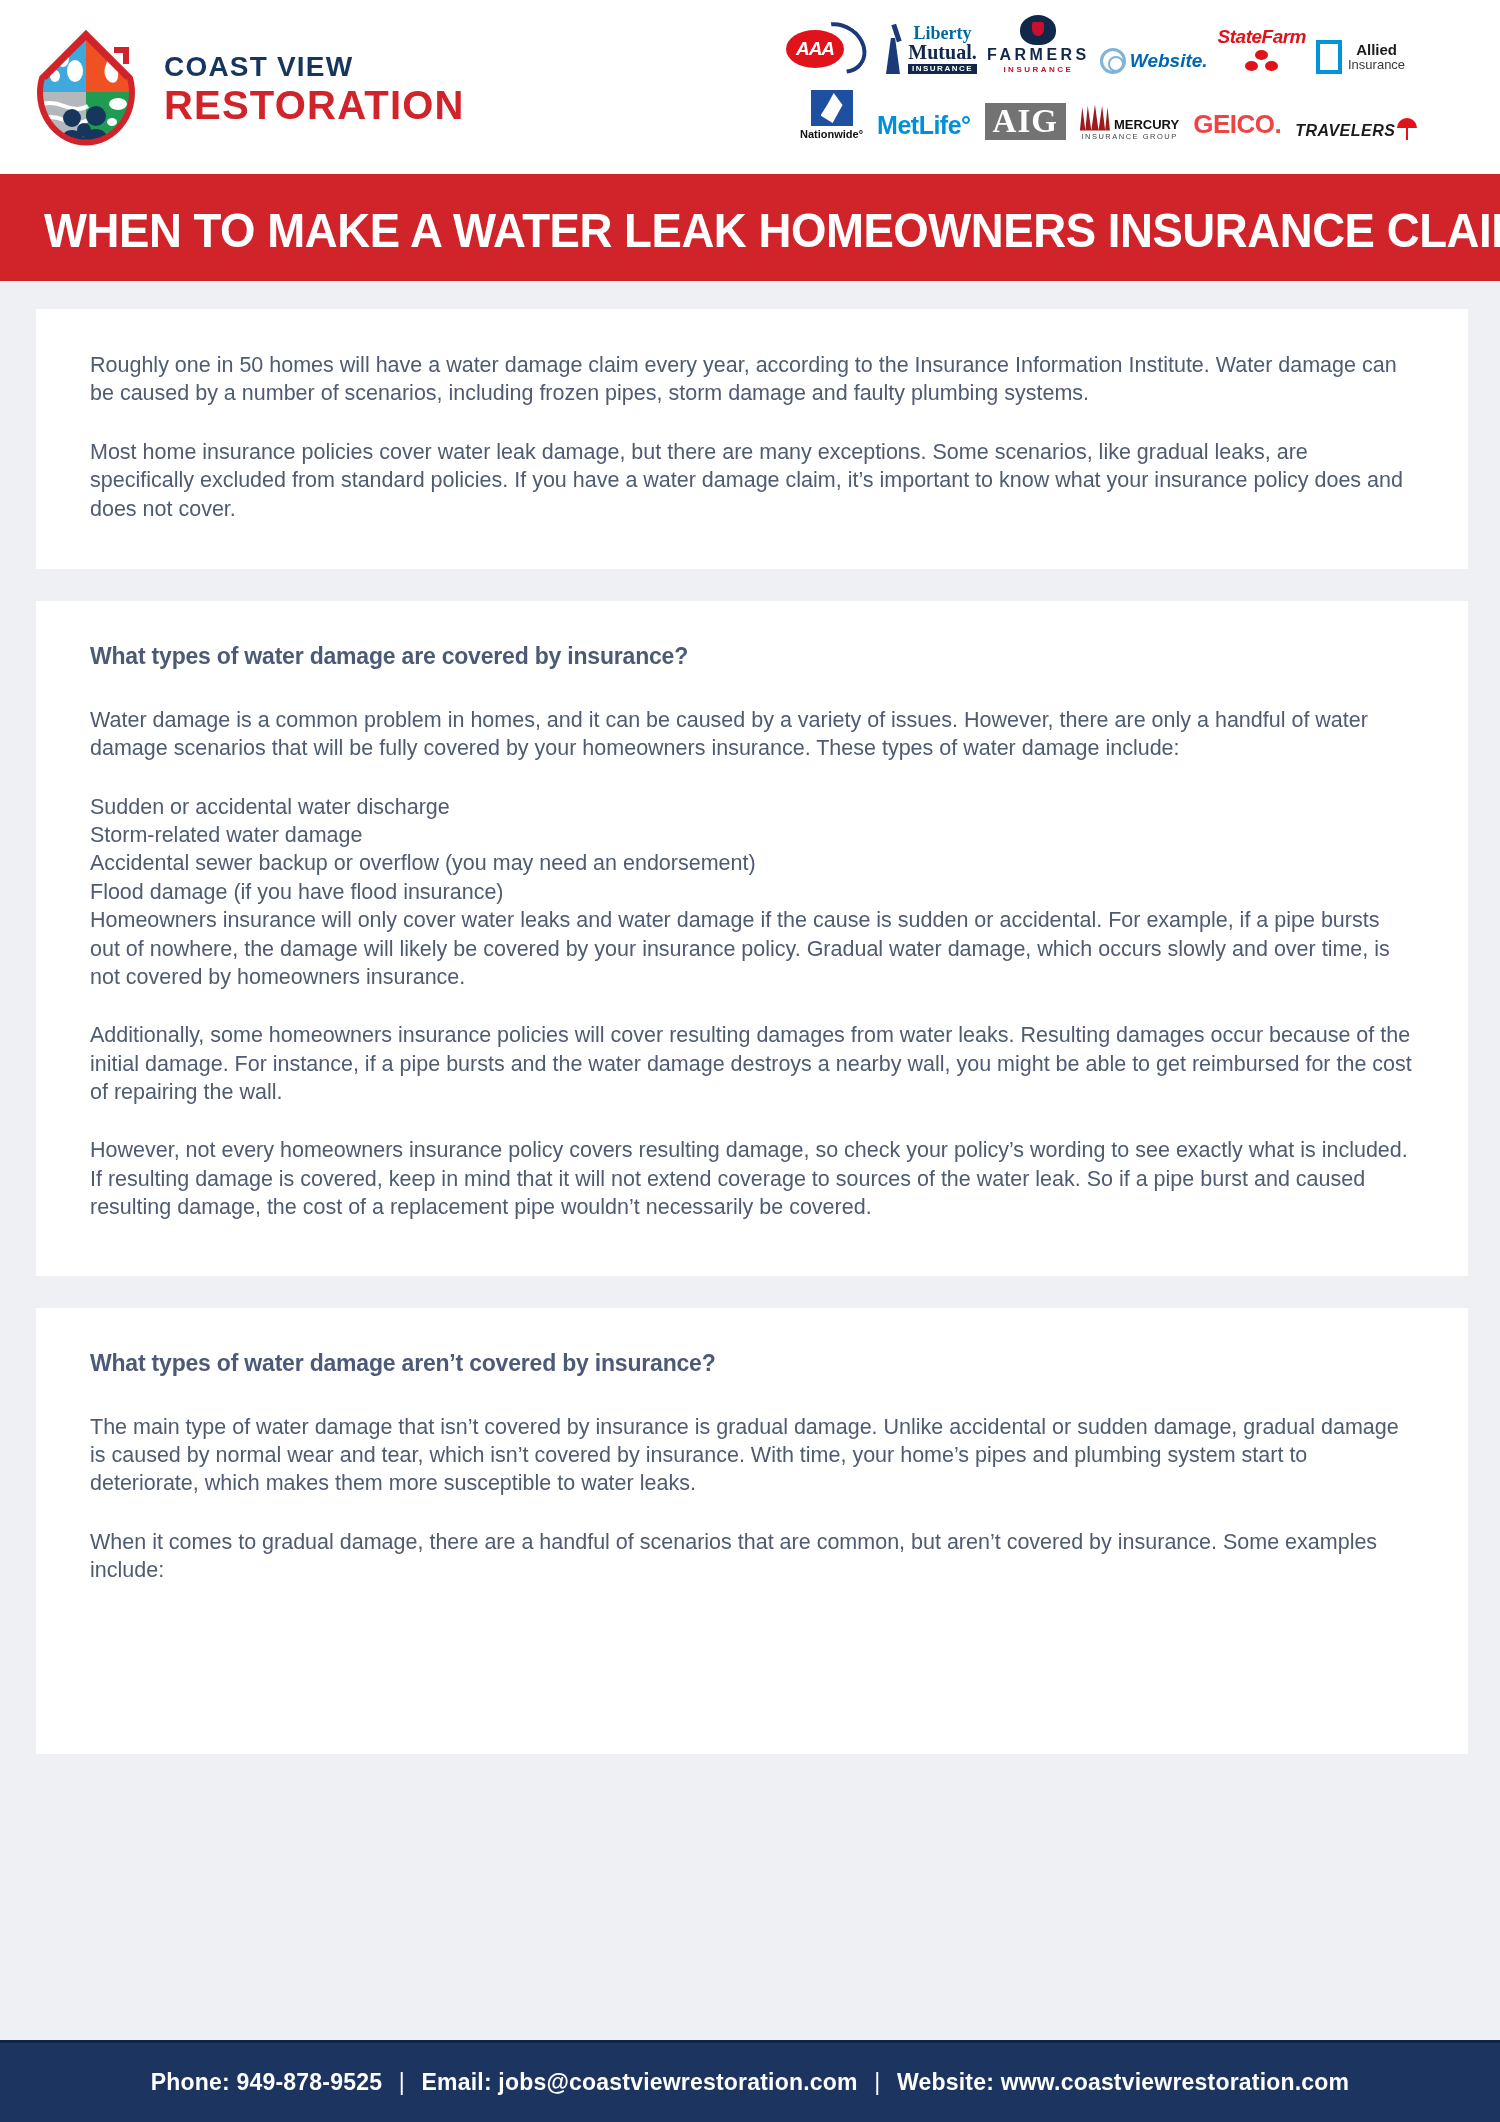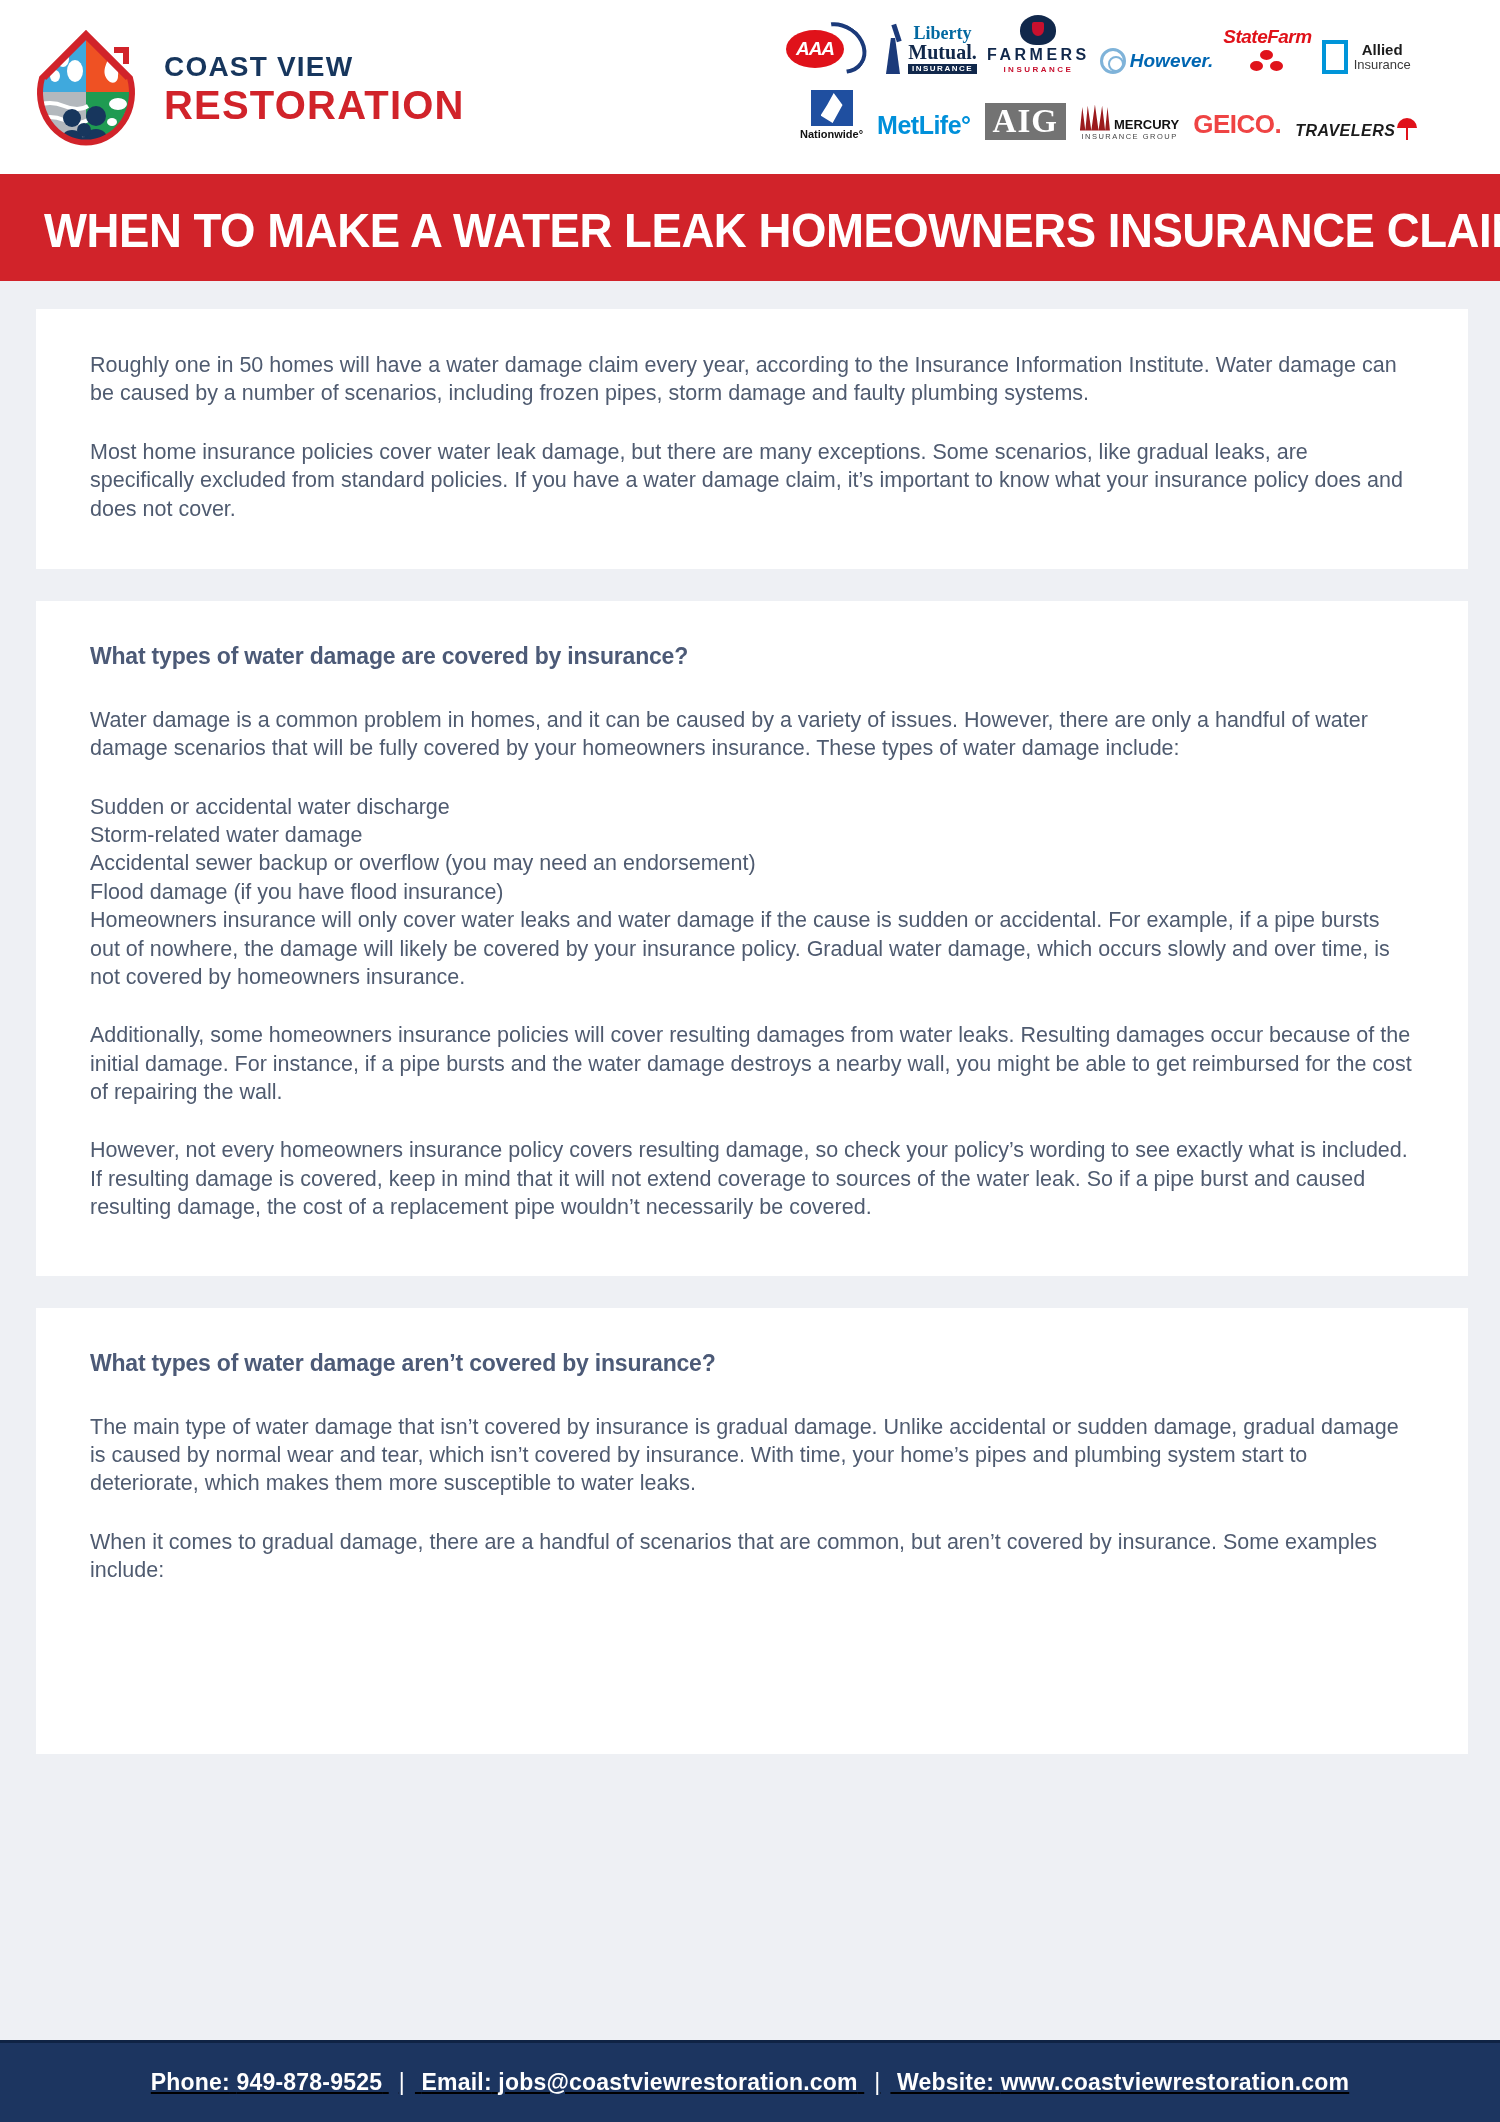--- a/index.html
+++ b/index.html
@@ -274,21 +274,20 @@
   .footer {
     position: absolute;
     left: 0; bottom: 0;
     width: 1500px;
     height: 82px;
     background: #1c3560;
     display: flex;
     align-items: center;
     justify-content: center;
     border-top: 3px solid #0f2344;
-    text-decoration: underline;
   }
   .footer-text {
     color: #ffffff;
     font-size: 23px;
     font-weight: bold;
     letter-spacing: 0.2px;
     font-family: "Liberation Sans", sans-serif;
   }
   .footer-sep { padding: 0 10px; font-weight: normal; }
 </style>
@@ -373,21 +372,21 @@
           <div class="lg-farm">
             <div class="shield"></div>
             <div class="w1">FARMERS</div>
             <div class="w2">INSURANCE</div>
           </div>
         </div>
 
         <div class="carrier">
           <div class="lg-all">
             <div class="hands"></div>
-            <div class="w">However.</div>
+            <div class="w">Website.</div>
           </div>
         </div>
 
         <div class="carrier">
           <div class="lg-sf">
             <div class="w">StateFarm</div>
             <div class="dots">
                 <i></i>
                 <i></i>
                 <i></i>

